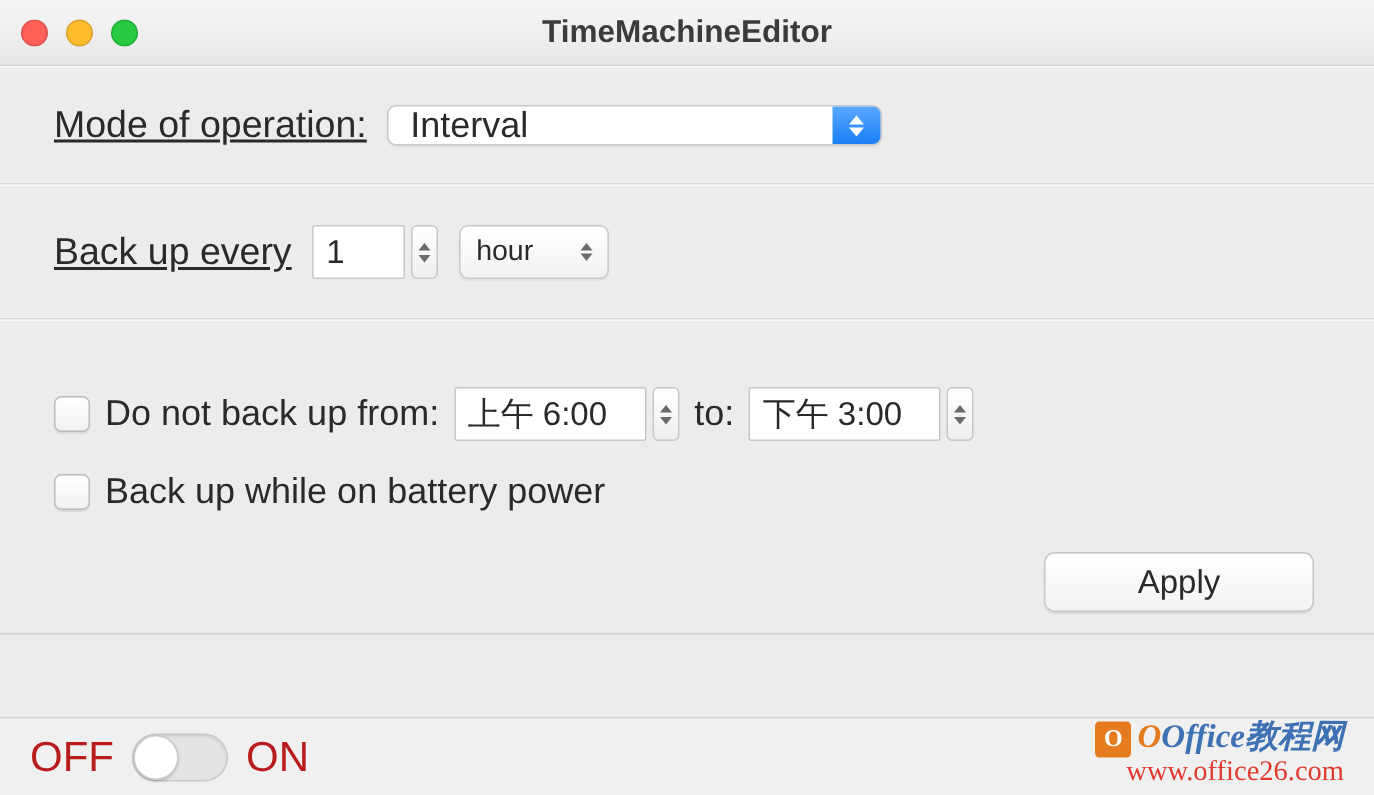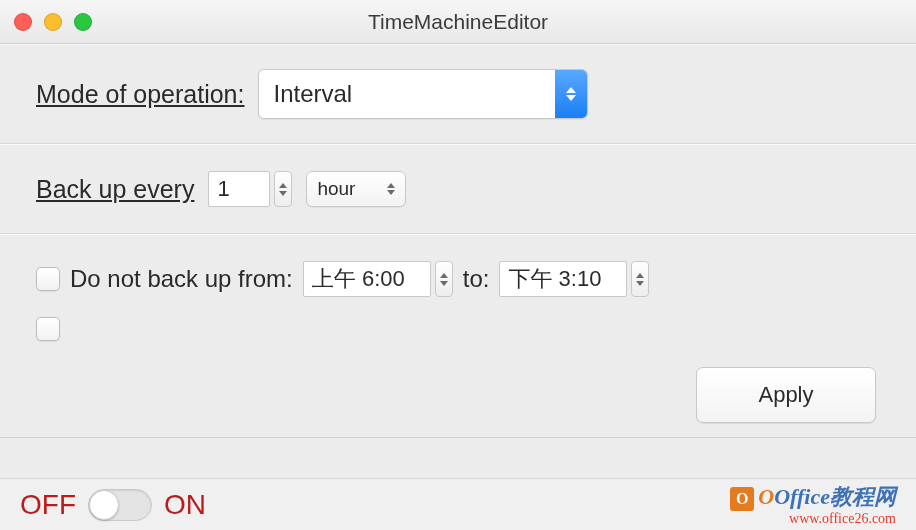--- a/index.html
+++ b/index.html
@@ -31,51 +31,51 @@
     }
     .light.red { background: #ff5f57; }
     .light.yellow { background: #ffbd2e; }
     .light.green { background: #28c940; }
     .title {
       position: absolute;
       left: 0; right: 0;
       text-align: center;
       font-size: 21px;
       color: #3b3b3b;
-      font-weight: 400;
+      font-weight: 700;
       pointer-events: none;
     }
 
     .section {
       padding: 24px 36px;
       border-bottom: 1px solid #d6d6d6;
       border-top: 1px solid #fafafa;
     }
     .section:first-of-type { border-top: none; padding-top: 30px; padding-bottom: 30px;}
     .section.interval { padding-top: 26px; padding-bottom: 26px; }
-    .section.options { padding-top: 26px; padding-bottom: 14px; border-bottom: 1px solid #d0d0d0;}
+    .section.options { padding-top: 44px; padding-bottom: 14px; border-bottom: 1px solid #d0d0d0;}
 
     .row {
       display: flex;
       align-items: center;
       gap: 14px;
       font-size: 24px;
       color: #2a2a2a;
     }
     .row.check { gap: 10px; margin-bottom: 20px; }
 
     .label { font-size: 25px; text-decoration: underline; }
 
     .popup {
       display: flex;
       align-items: center;
       background: #ffffff;
       border: 1px solid #c8c8c8;
       border-radius: 6px;
-      height: 50px;
+      height: 27px;
       box-shadow: 0 1px 1px rgba(0,0,0,0.05);
     }
     .popup.large { width: 330px; }
     .popup.small { width: 100px; height: 36px; background: linear-gradient(#ffffff,#f2f2f2);}
     .popup .value {
       flex: 1;
       padding: 0 14px;
       font-size: 24px;
       text-align: left;
     }
@@ -147,21 +147,21 @@
       border: 1px solid #bdbdbd;
       box-shadow: inset 0 1px 0 #fff, 0 1px 1px rgba(0,0,0,0.08);
       flex-shrink: 0;
     }
 
     .apply-row {
       display: flex; justify-content: flex-end;
       padding-right: 4px; padding-top: 6px;
     }
     .apply-btn {
-      width: 180px; height: 56px;
+      width: 180px; height: 40px;
       background: linear-gradient(#ffffff,#f3f3f3);
       border: 1px solid #c8c8c8;
       border-radius: 7px;
       font-size: 22px;
       display: flex; align-items: center; justify-content: center;
       box-shadow: 0 1px 1px rgba(0,0,0,0.08);
     }
 
     .footer {
       position: absolute;
@@ -196,21 +196,21 @@
     .watermark {
       position: absolute;
       right: 20px; bottom: 4px;
       text-align: right;
       line-height: 1.1;
       pointer-events: none;
       font-family: Liberation Serif, serif;
     }
     .watermark .t1 { font-size: 22px; font-weight: 700; font-style: italic; color: #3f72b5; }
     .watermark .o { color: #e47b1f; font-style: italic;}
-    .watermark .t2 { font-size: 14px; color: #e13a2e; }
+    .watermark .t2 { font-size: 19px; color: #e13a2e; }
     .wm-icon {
       display: inline-block; width: 24px; height: 24px;
       background: #e47b1f; border-radius: 3px;
       color: #fff; font-size: 16px; line-height: 24px; text-align: center;
       vertical-align: middle; margin-right: 4px; font-style: normal; font-weight: 700;
     }
   </style>
 </head>
 <body>
 
@@ -267,30 +267,31 @@
         <span>上午 6:00</span>
       </div>
       <div class="stepper">
         <div class="chev up-g"></div>
         <div class="chev dn-g"></div>
       </div>
     </div>
     <span>to:</span>
     <div class="stepper-input">
       <div class="time-field">
-        <span>下午 3:10</span>
+        <span>下午 3:00</span>
       </div>
       <div class="stepper">
         <div class="chev up-g"></div>
         <div class="chev dn-g"></div>
       </div>
     </div>
   </div>
   <div class="row check">
     <div class="checkbox"></div>
+    <span>Back up while on battery power</span>
   </div>
   <div class="apply-row">
     <div class="apply-btn">
       <span>Apply</span>
     </div>
   </div>
 </div>
 
 <div class="footer">
   <span class="off-on">OFF</span>

